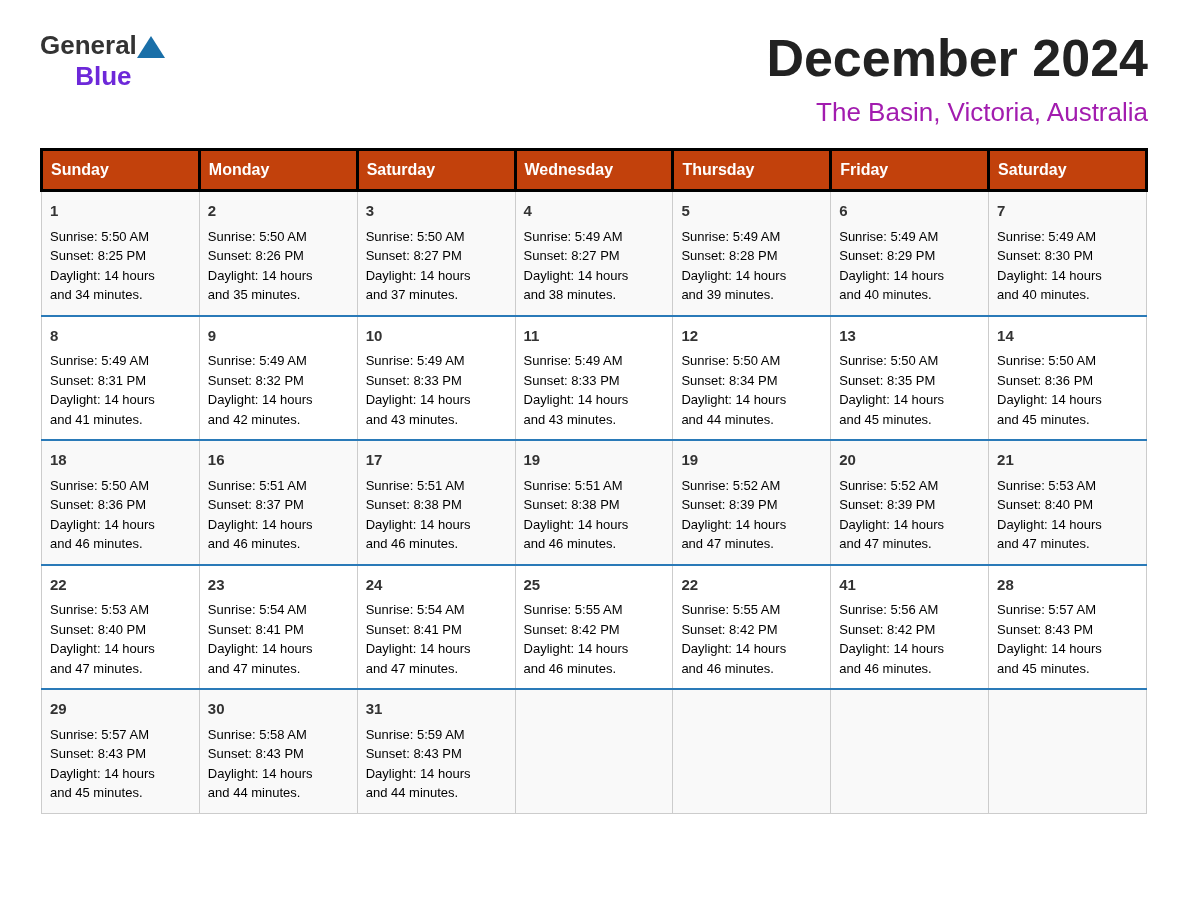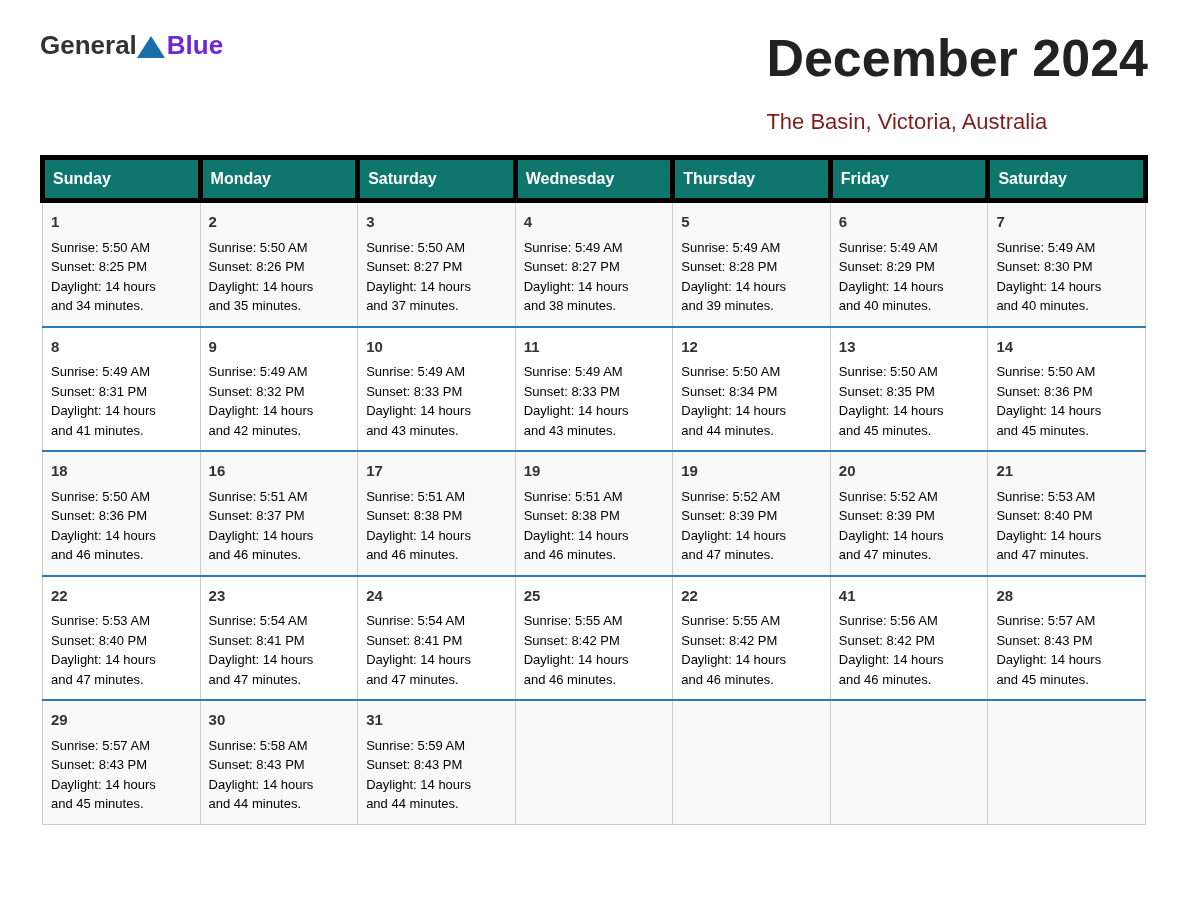--- a/index.html
+++ b/index.html
@@ -34,49 +34,50 @@
       font-weight: bold;
       color: #6d28d9;
       margin-left: 2px;
     }
     .logo-row {
       display: flex;
       align-items: center;
     }
     .logo-wrapper {
       display: flex;
-      flex-direction: row;
+      flex-direction: column;
       text-align: center;
     }
     .title-area {
+      text-align: right;
     }
     .month-title {
       font-size: 52px;
       font-weight: bold;
       color: #222;
       line-height: 1.1;
     }
     .location-title {
-      font-size: 22px;
-      color: #7f1d1d;
-      margin-top: 22px;
+      font-size: 26px;
+      color: #a21caf;
+      margin-top: 10px;
     }
     table {
       width: 100%;
       border-collapse: collapse;
       table-layout: fixed;
     }
     thead tr th {
-      background-color: #0f766e;
+      background-color: #c2410c;
       color: #fff;
       font-size: 16px;
       font-weight: bold;
       padding: 10px 8px;
       text-align: left;
-      border: 5px solid #000000;
+      border: 3px solid #000000;
     }
     tbody tr td {
       vertical-align: top;
       padding: 8px 8px 10px 8px;
       border: 1px solid #ccc;
       border-top: 2px solid #2a7ab8;
       font-size: 13px;
       color: #333;
       line-height: 1.5;
       min-height: 100px;

